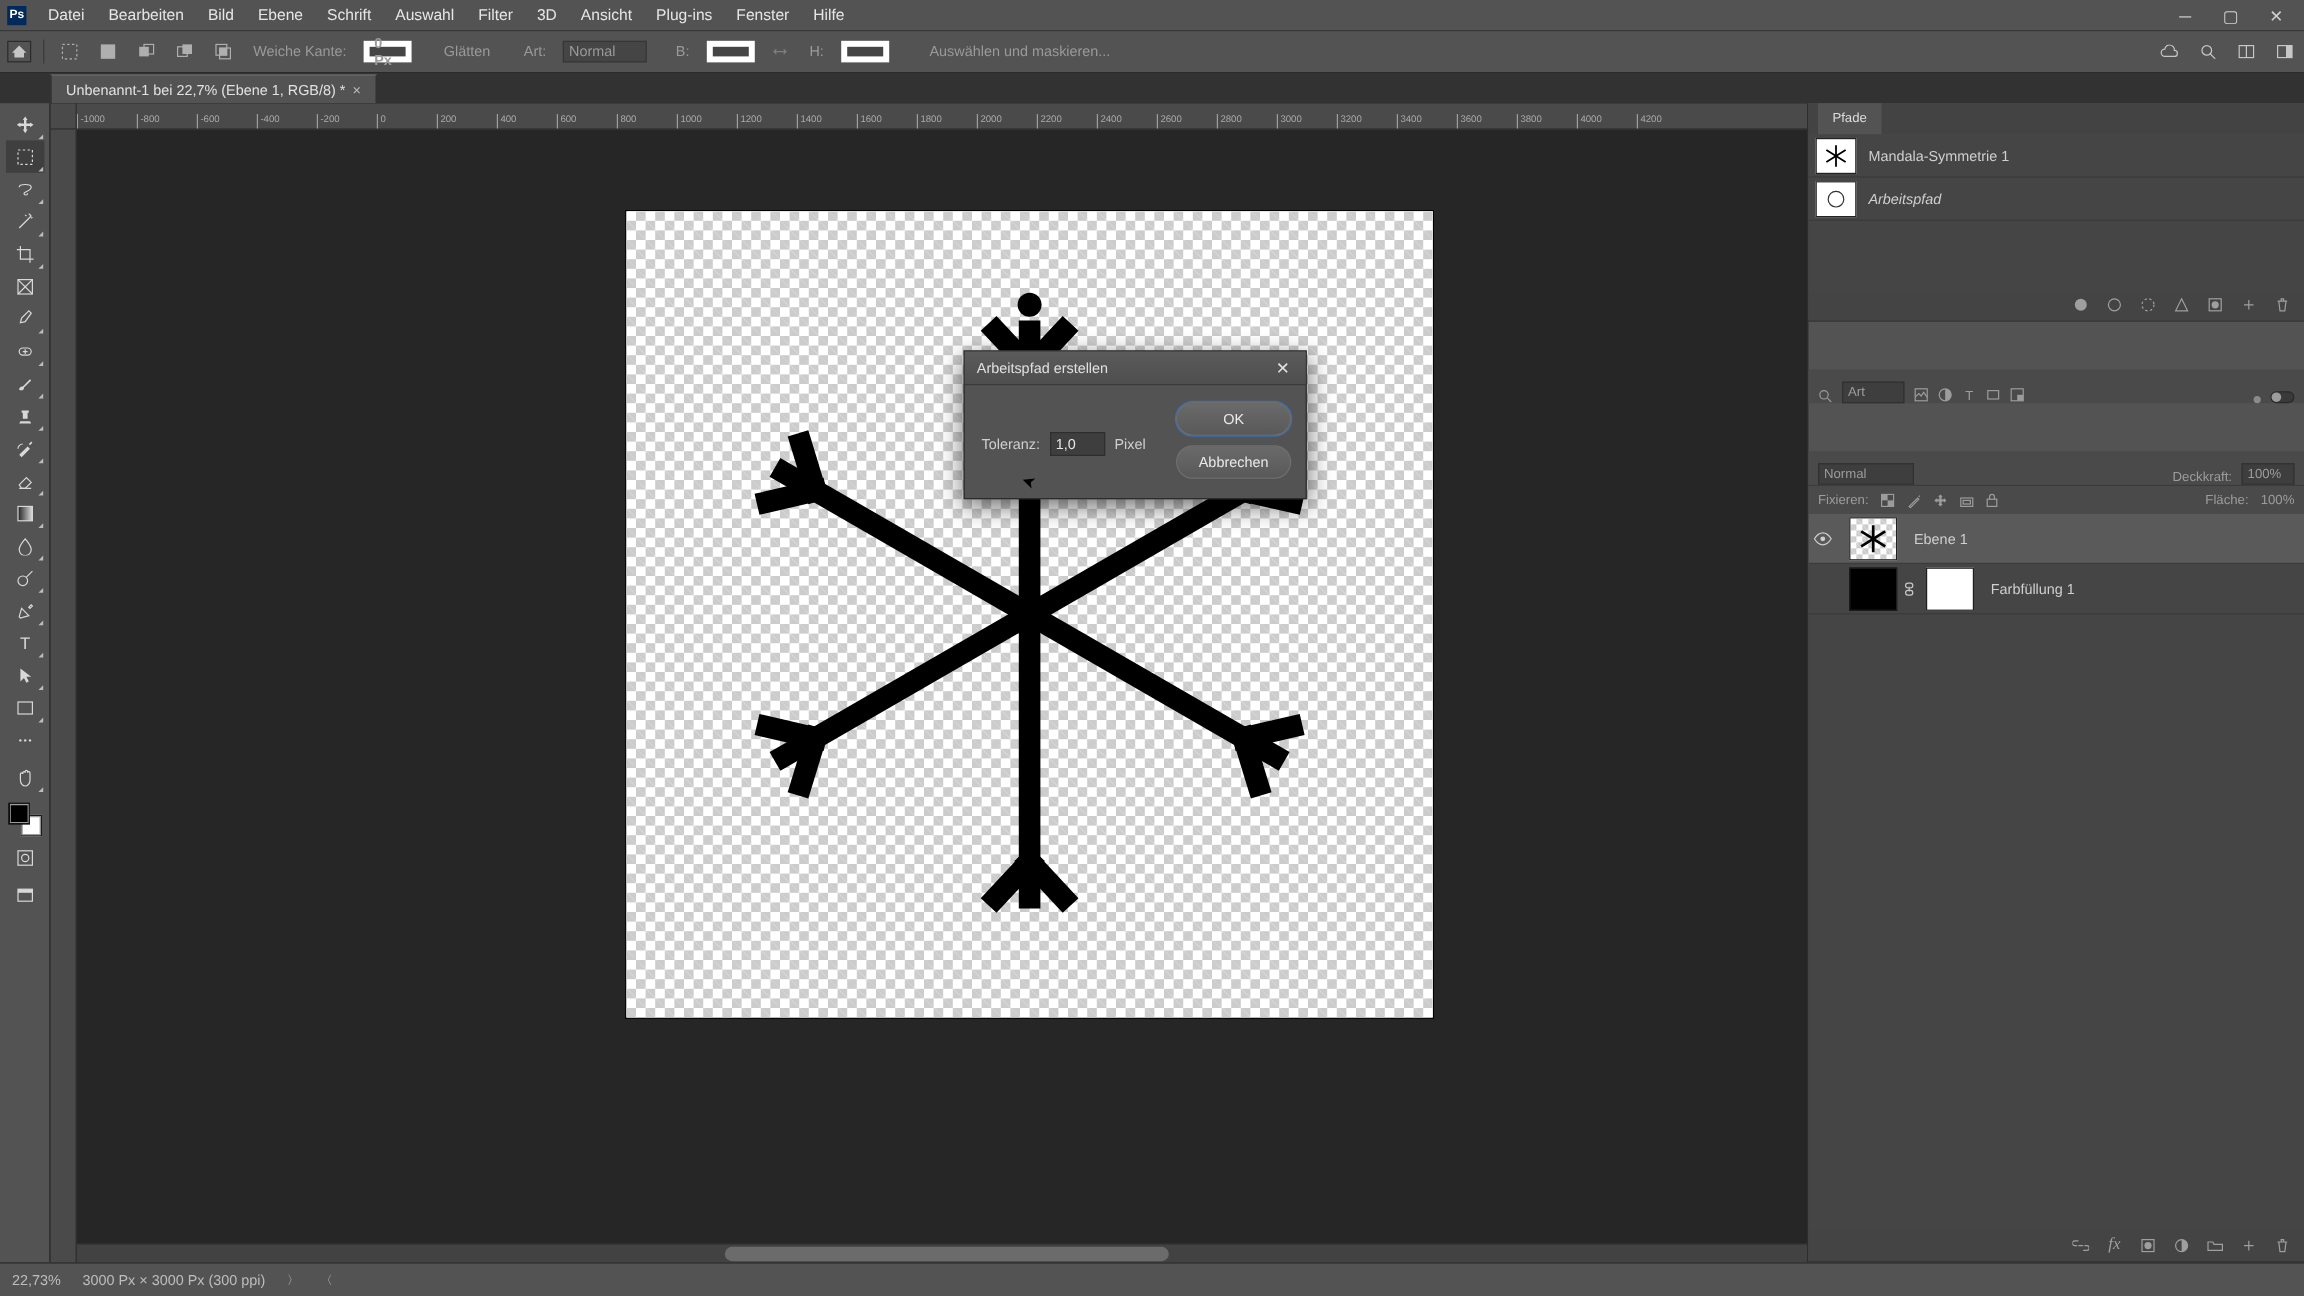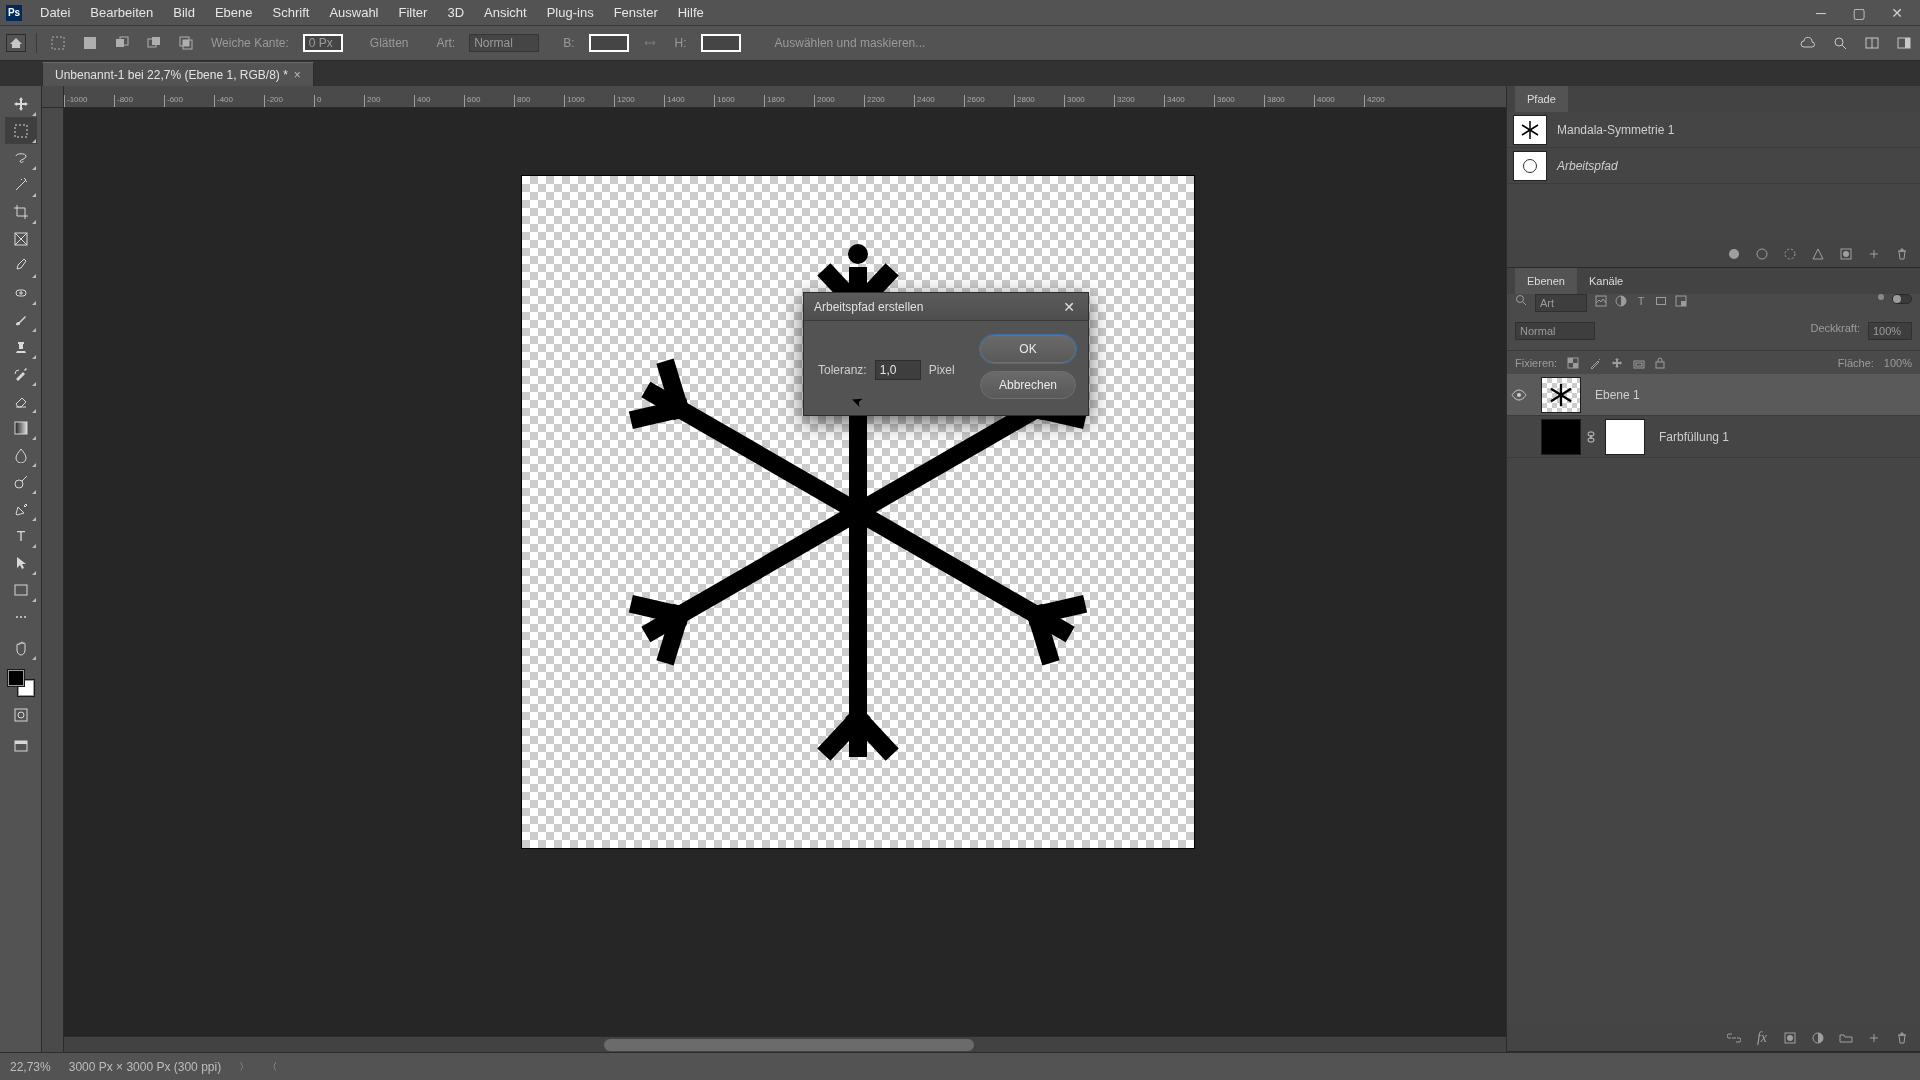--- a/index.html
+++ b/index.html
@@ -12,21 +12,21 @@
 #menubar .wbtns { margin-left:auto; display:flex; }
 #menubar .wb { width:34px; height:20px; margin-left:4px; display:flex; align-items:center; justify-content:center; color:#cfcfcf; font-size:14px; }
 
 
 #optbar { height:36px; background:#535353; border-top:1px solid #383838; border-bottom:1px solid #2a2a2a; display:flex; align-items:center; padding:0 6px; gap:10px; font-size:12px; color:#9a9a9a; }
 #optbar .hbtn { width:20px; height:18px; border:1px solid #2b2b2b; display:flex; align-items:center; justify-content:center; }
 #optbar .sep { width:1px; height:20px; background:#3a3a3a; }
 #optbar .tb { width:22px; height:20px; display:flex; align-items:center; justify-content:center; }
 #optbar .tb svg { opacity:.8; }
 #optbar .otxt { padding:0 4px; }
-#optbar .ofield { width:40px; height:18px; background:#454545; border:2px solid #ffffff; }
+#optbar .ofield { width:40px; height:18px; background:#454545; border:5px solid #ffffff;font-weight:bold; }
 #optbar .osel { width:70px; height:18px; background:#454545; border:1px solid #363636; padding:0 4px; display:flex; align-items:center; }
 #optbar .rbtns { margin-left:auto; display:flex; gap:12px; }
 #optbar .rb { width:20px; height:20px; display:flex; align-items:center; justify-content:center; }
 
 
 #tabstrip { height:25px; background:#323232; display:flex; align-items:flex-end; padding-left:42px; }
 #tabstrip .tab { height:24px; background:#535353; padding:0 12px; font-size:12px; color:#e2e2e2; display:flex; align-items:center; gap:6px; border-top:1px solid #6a6a6a; border-left:1px solid #2b2b2b; border-right:1px solid #2b2b2b; }
 #tabstrip .tab .x { font-size:12px; color:#bbb; }
 
 
@@ -68,21 +68,21 @@
 .ptabbar .ptab { padding:0 12px; height:100%; display:flex; align-items:center; }
 .ptabbar .ptab.active { background:#535353; }
 .plist { flex:1; background:#454545; overflow:auto; font-size:12px; }
 .prow { height:36px; display:flex; align-items:center; padding:0 6px; gap:10px; border-bottom:1px solid #3b3b3b; }
 .prow .thumb { width:34px; height:30px; background:#fff; border:1px solid #222; display:flex; align-items:center; justify-content:center; font-size:16px; }
 .prow .thumb.circ::after { content:""; width:12px; height:12px; border:1px solid #333; border-radius:50%; display:block; }
 .pbtns { height:26px; background:#434343; display:flex; align-items:center; justify-content:flex-end; gap:12px; padding:0 10px; opacity:.9; }
 .pbtns .pb { width:16px; height:16px; display:flex; align-items:center; justify-content:center; }
 
 
-.layopts { height:28px; display:flex; align-items:flex-start; gap:8px; padding:0 8px; font-size:11px; color:#9c9c9c; background:#4a4a4a; }
+.layopts { height:28px; display:flex; align-items:flex-end; gap:8px; padding:0 8px; font-size:11px; color:#9c9c9c; background:#4a4a4a;margin-top:40px; }
 .layopts .sel { width:80px; height:18px; background:#3e3e3e; border:1px solid #303030; display:flex; align-items:center; padding:0 4px; }
 .layopts .num { width:44px; height:18px; background:#3e3e3e; border:1px solid #303030; display:flex; align-items:center; padding:0 4px; }
 .laylock { height:24px; display:flex; align-items:center; gap:10px; padding:0 8px; font-size:11px; color:#9c9c9c; background:#4a4a4a; border-top:1px solid #3b3b3b; }
 .lrow { height:42px; display:flex; align-items:center; gap:6px; border-bottom:1px solid #3b3b3b; padding:0 4px; }
 .lrow.sel { background:#5a5a5a; }
 .lrow .eye { width:24px; text-align:center; }
 .lrow .lthumb { width:40px; height:36px; border:1px solid #1e1e1e; background:#fff; display:flex; align-items:center; justify-content:center; font-size:20px; position:relative; }
 .lrow .lthumb.checker { background-image:
   linear-gradient(45deg,#ccc 25%,transparent 25%,transparent 75%,#ccc 75%),
   linear-gradient(45deg,#ccc 25%,transparent 25%,transparent 75%,#ccc 75%);
@@ -502,24 +502,20 @@
           </div>
         <div class="pb">
             <svg width="12" height="12">
               <path d="M3 3h6l-1 8H4zM2 3h8M5 1h2v2H5z" fill="none" stroke="#a8a8a8"></path>
             </svg>
           </div>
       </div>
     </div>
 
     <div class="panel" style="flex:1;">
-      <div class="ptabbar">
-        <div class="ptab active">Ebenen</div>
-        <div class="ptab">Kanäle</div>
-      </div>
       <div class="layopts layfilter">
         <svg width="12" height="12">
             <circle cx="5" cy="5" r="3.5" fill="none" stroke="#9c9c9c"></circle>
             <line x1="8" y1="8" x2="11" y2="11" stroke="#9c9c9c"></line>
           </svg>
         <div class="sel" style="width:52px;">Art</div>
         <span class="ico">
             <svg width="12" height="12">
               <rect x="1" y="1" width="10" height="10" fill="none" stroke="#9c9c9c"></rect>
               <path d="M1 8l3-3 2 2 2-3 3 4" fill="none" stroke="#9c9c9c"></path>

